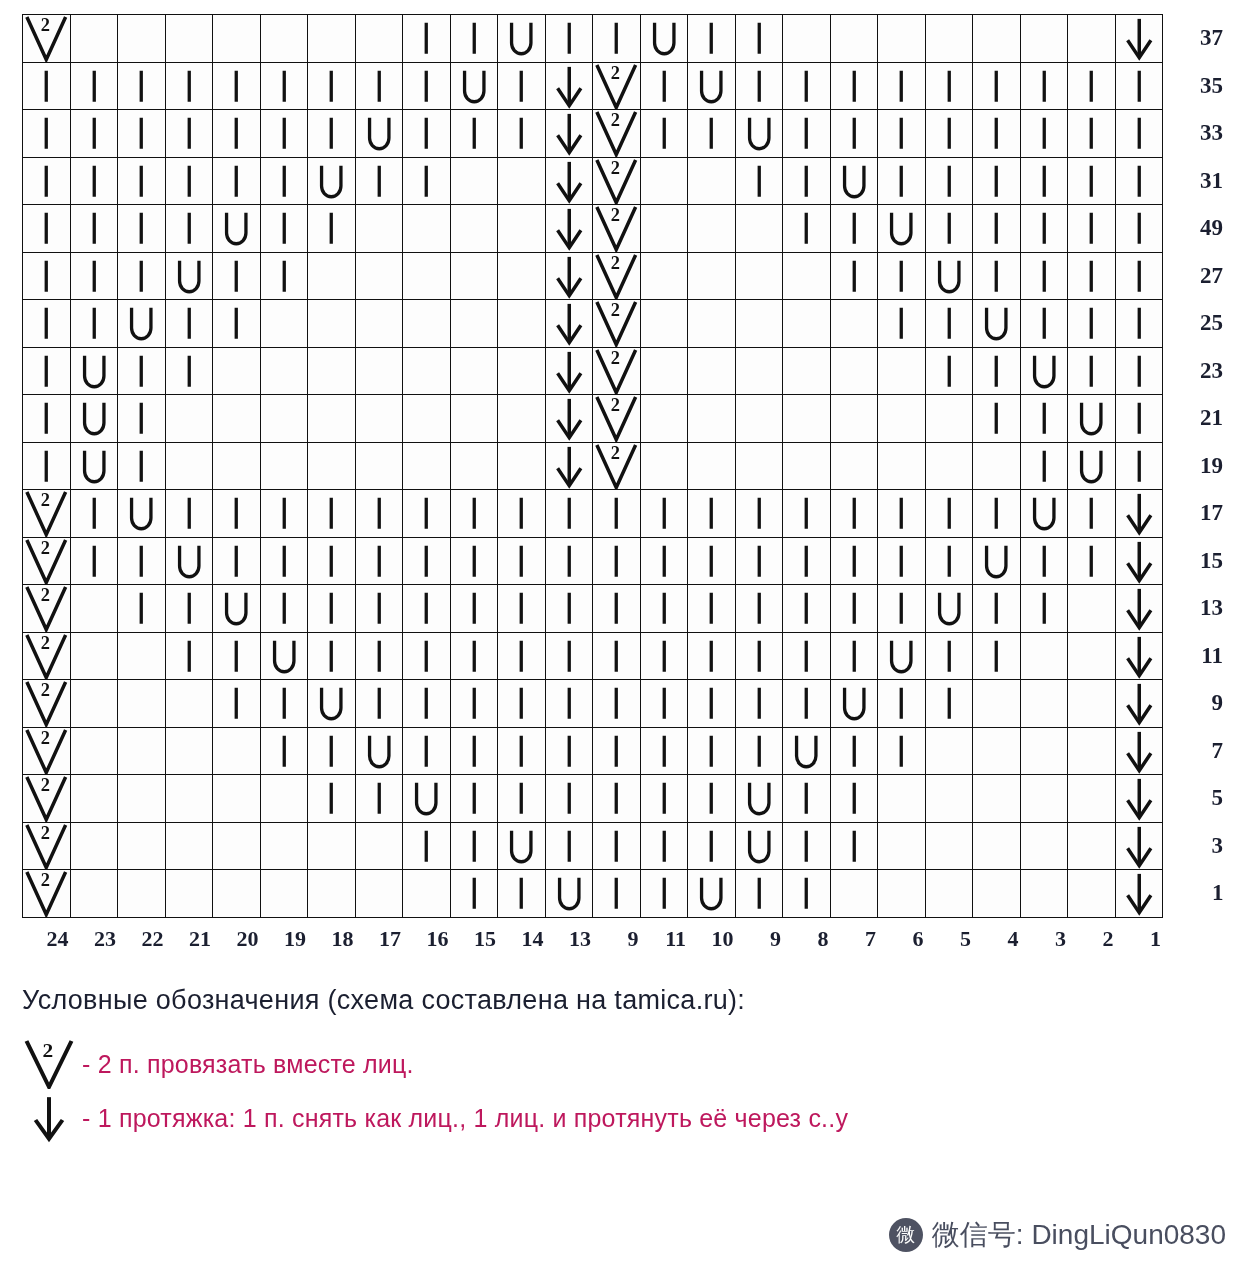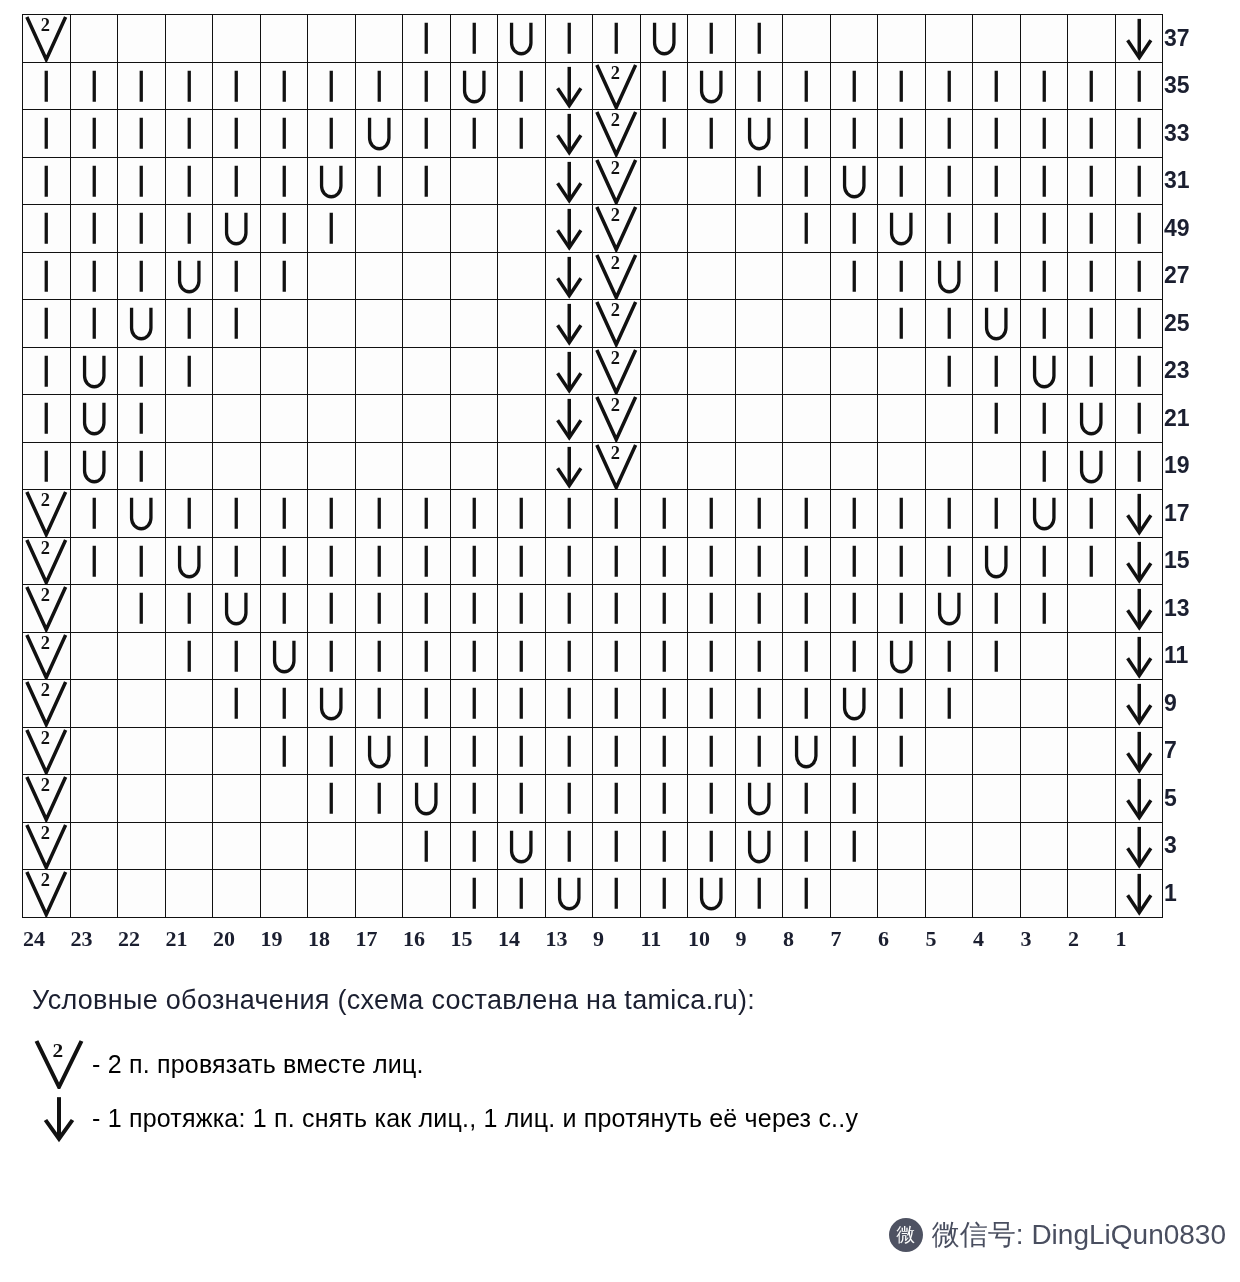--- a/index.html
+++ b/index.html
@@ -36,59 +36,59 @@
     text-align: center;
     vertical-align: middle;
     background: #fdfdfd;
     position: relative;
     overflow: visible;
   }
   table.chart td.rownum {
     width: 62px;
     border: none;
     background: transparent;
-    text-align: left;
+    text-align: right;
     vertical-align: middle;
-    font-family: Liberation Sans, sans-serif;
+    font-family: Liberation Serif, serif;
     font-size: 23px;
     font-weight: 700;
     color: #1b1f30;
     letter-spacing: 0px;
   }
   table.colnums {
     border-collapse: collapse;
     table-layout: fixed;
     margin-left: 22px;
   }
   table.colnums td {
     width: 47.5px;
     height: 42px;
     border: none;
-    text-align: left;
+    text-align: right;
     vertical-align: middle;
     font-family: "Liberation Serif", serif;
     font-size: 22px;
     font-weight: 700;
     color: #1b1f30;
   }
   table.colnums td.spacerpad { width: 62px; }
 
   
   .sym {
     display: block;
     width: 100%;
     height: 100%;
     line-height: 0;
   }
   .sym svg { display: block; width: 100%; height: 100%; }
 
   
   #legend {
     position: absolute;
-    left: 32px;
+    left: 22px;
     top: 985px;
     width: 1200px;
   }
   .legend-title {
     font-family: "Liberation Sans", sans-serif;
     font-size: 27px;
     color: #1b1f30;
     letter-spacing: 0.3px;
     white-space: nowrap;
     margin-bottom: 22px;
@@ -103,21 +103,21 @@
     width: 54px;
     height: 50px;
     flex: 0 0 54px;
     margin-right: 6px;
     position: relative;
   }
   .legend-glyph svg { display: block; width: 100%; height: 100%; }
   .legend-text {
     font-family: "Liberation Sans", sans-serif;
     font-size: 25px;
-    color: #000000;
+    color: #be185d;
     white-space: nowrap;
     letter-spacing: 0.2px;
   }
 
   
   #watermark {
     position: absolute;
     right: 14px;
     top: 1216px;
     display: flex;

